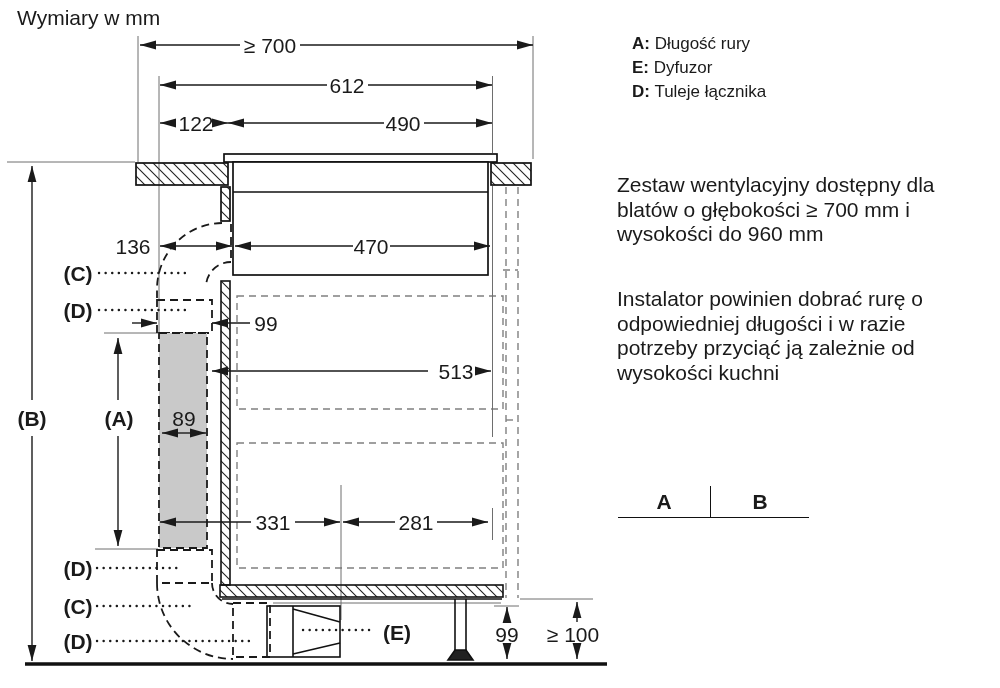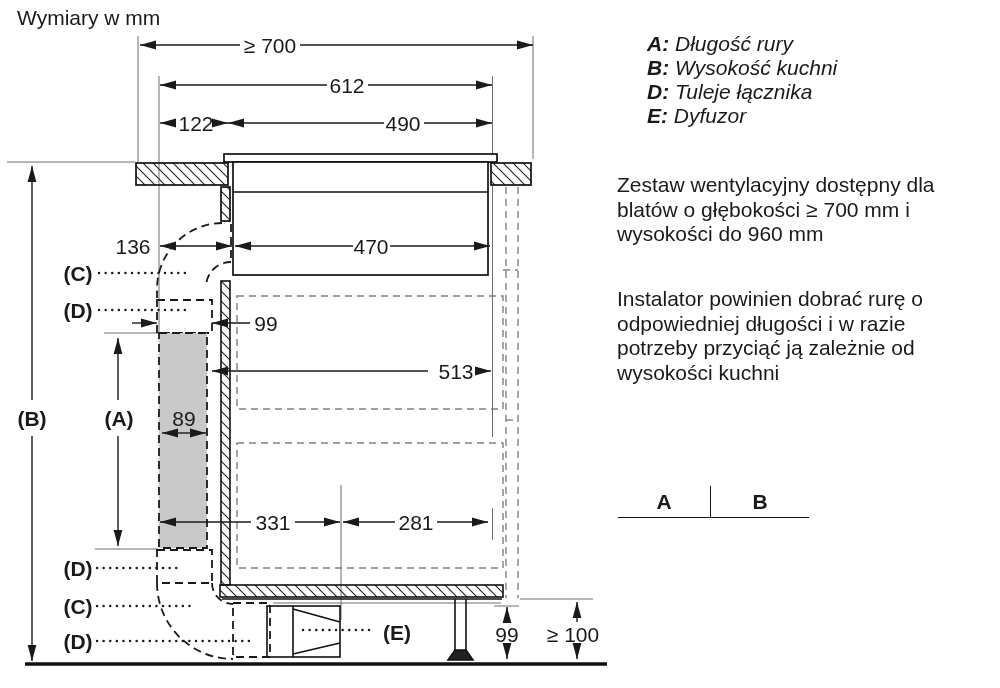--- a/index.html
+++ b/index.html
@@ -1,20 +1,20 @@
 <!DOCTYPE html>
 <html><head>
 <meta charset="utf-8">
 <style>
   html,body{margin:0;padding:0;background:#fff;}
   .page{position:relative;width:1000px;height:688px;background:#fff;overflow:hidden;
         font-family:"Liberation Sans",sans-serif;color:#1a1a1a;}
   .abs{position:absolute;}
   .title{left:17px;top:6px;font-size:21px;}
-  .legend{left:647px;top:32px;font-size:21px;line-height:24px;font-style:italic;}
+  .legend{left:632px;top:32px;font-size:17px;line-height:24px;}
   .legend .lg b{font-weight:bold;}
   .note{left:617px;font-size:21px;line-height:24.6px;white-space:pre-line;width:385px;}
   .note1{top:173px;}
   .note2{top:287px;}
   .spec-table{left:618px;top:486px;border-collapse:collapse;font-size:21px;}
   .spec-table th,.spec-table td{text-align:center;padding:0;font-weight:normal;}
   .spec-table th{font-weight:bold;height:31px;width:92px;}
   .spec-table td{height:28px;}
   .spec-table .colA{border-right:1.6px solid #111;width:92px;}
   .spec-table .colB{width:98px;}
@@ -165,23 +165,22 @@
       <text class="b" x="119" y="425.5">(A)</text>
       <text class="b" x="78" y="575.5">(D)</text>
       <text class="b" x="78" y="613.5">(C)</text>
       <text class="b" x="78" y="648.5">(D)</text>
       <text class="b" x="397" y="639.5">(E)</text>
     </g>
   </svg>
 
   <div class="abs legend">
     <div class="lg"><b>A:</b> <span>Długość rury</span></div>
-    <div class="lg"><b>B:</b> <span>Wysokość kuchni</span></div>
+    <div class="lg"><b>E:</b> <span>Dyfuzor</span></div>
     <div class="lg"><b>D:</b> <span>Tuleje łącznika</span></div>
-    <div class="lg"><b>E:</b> <span>Dyfuzor</span></div>
   </div>
 
   <div class="abs note note1">Zestaw wentylacyjny dostępny dla
 blatów o głębokości ≥ 700 mm i
 wysokości do 960 mm</div>
   <div class="abs note note2">Instalator powinien dobrać rurę o
 odpowiedniej długości i w razie
 potrzeby przyciąć ją zależnie od
 wysokości kuchni</div>
 

